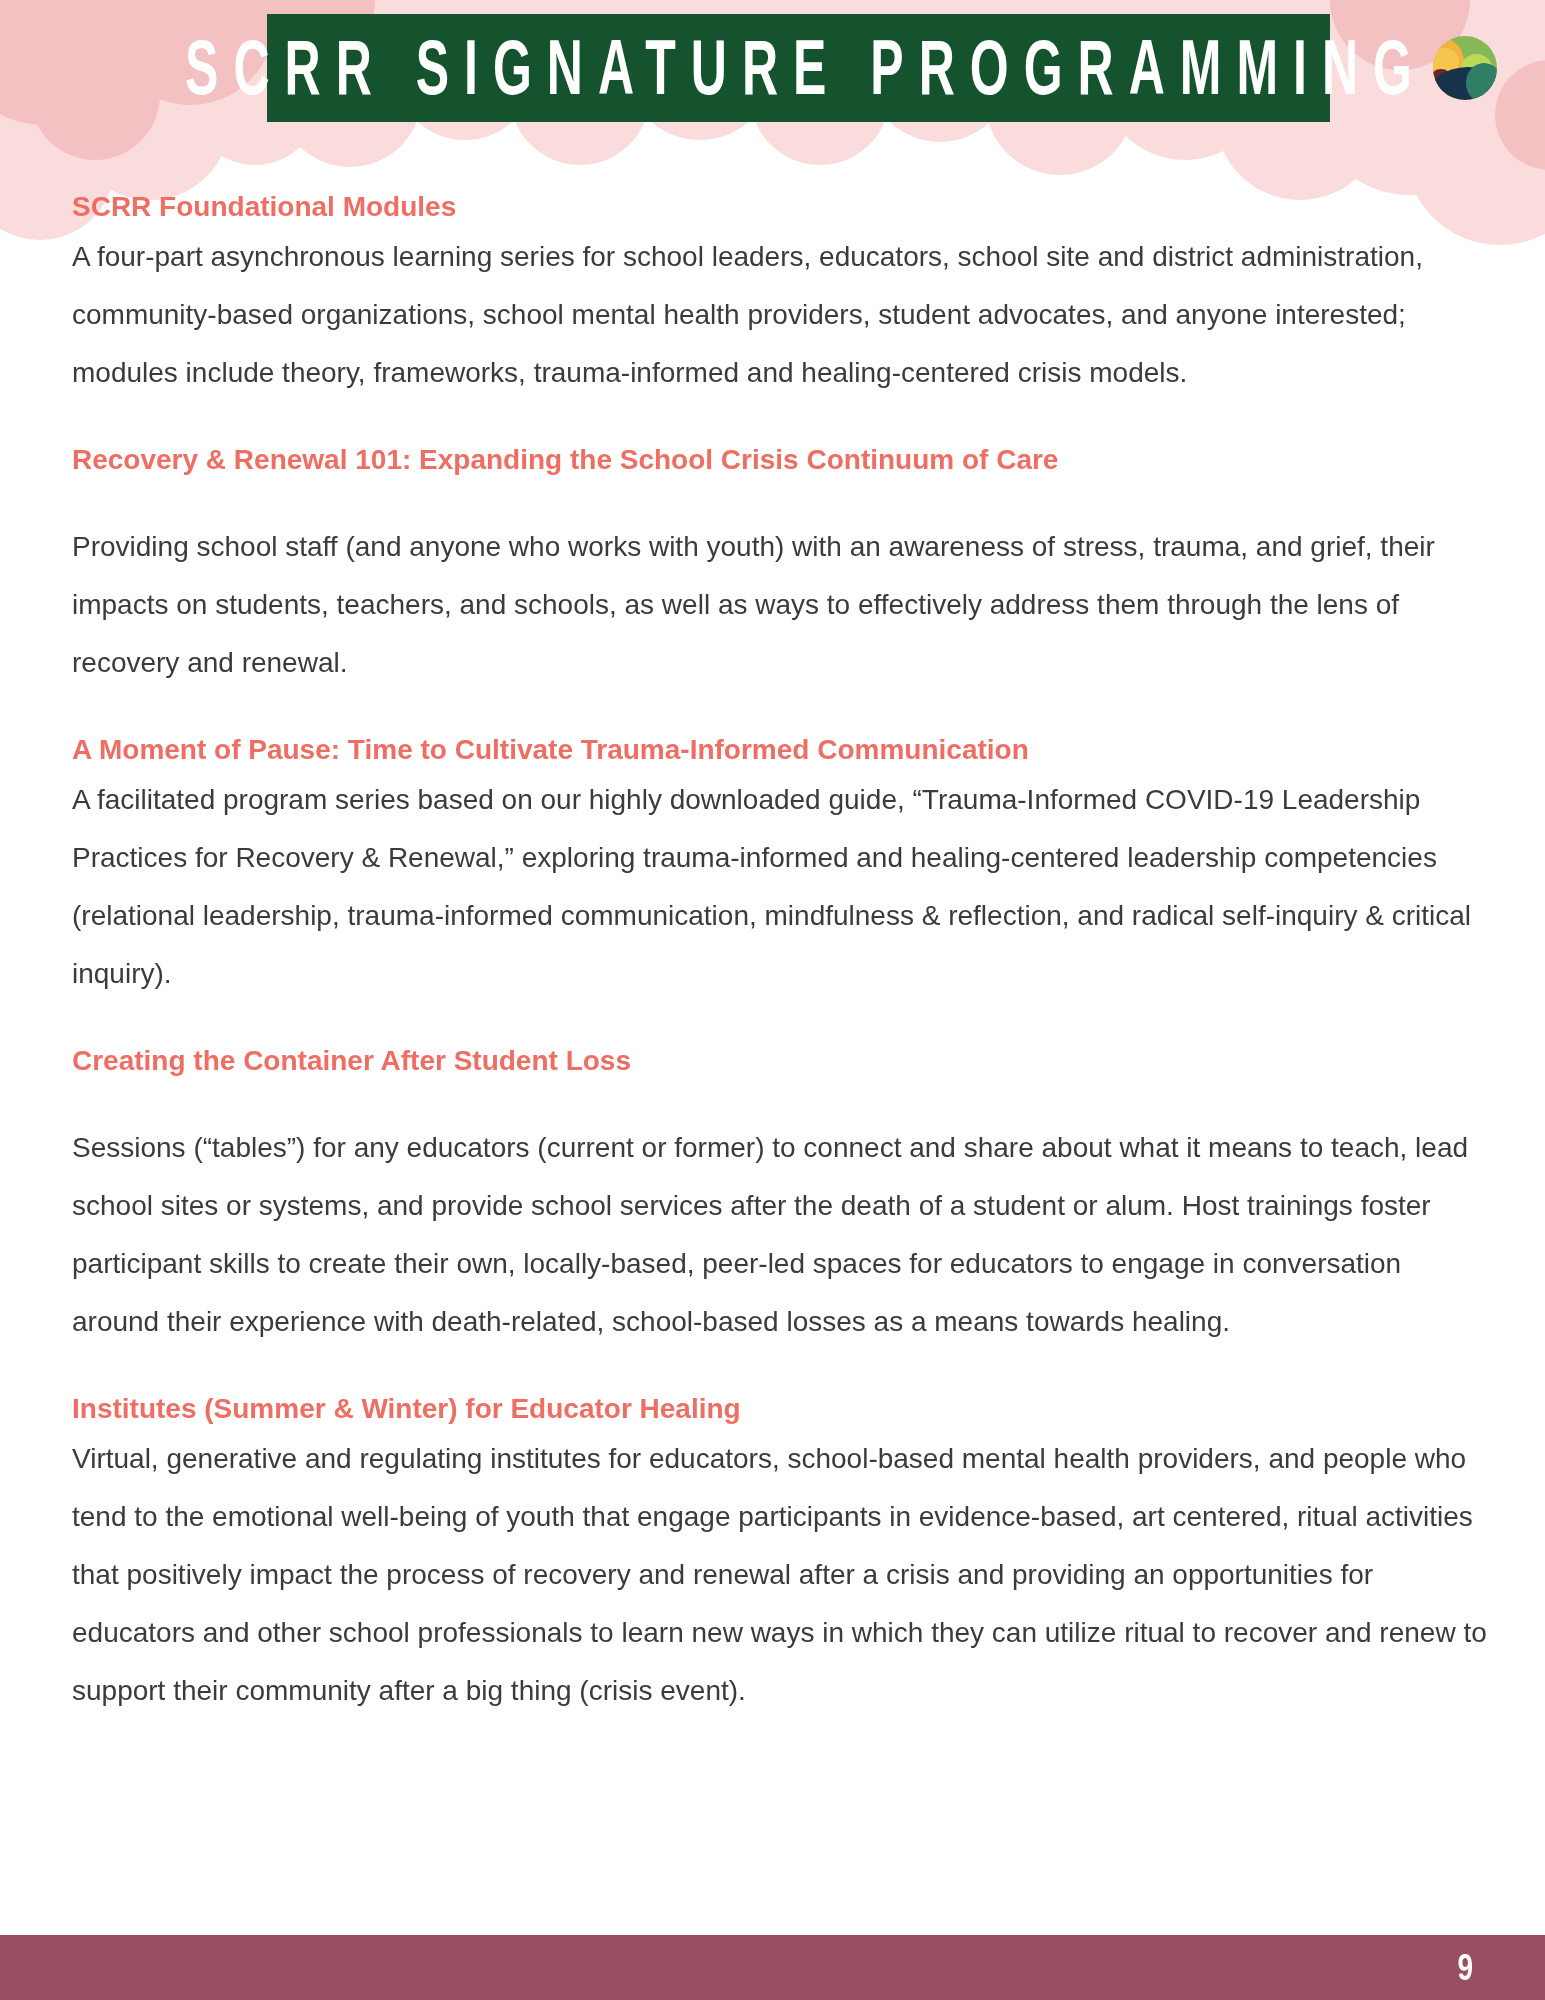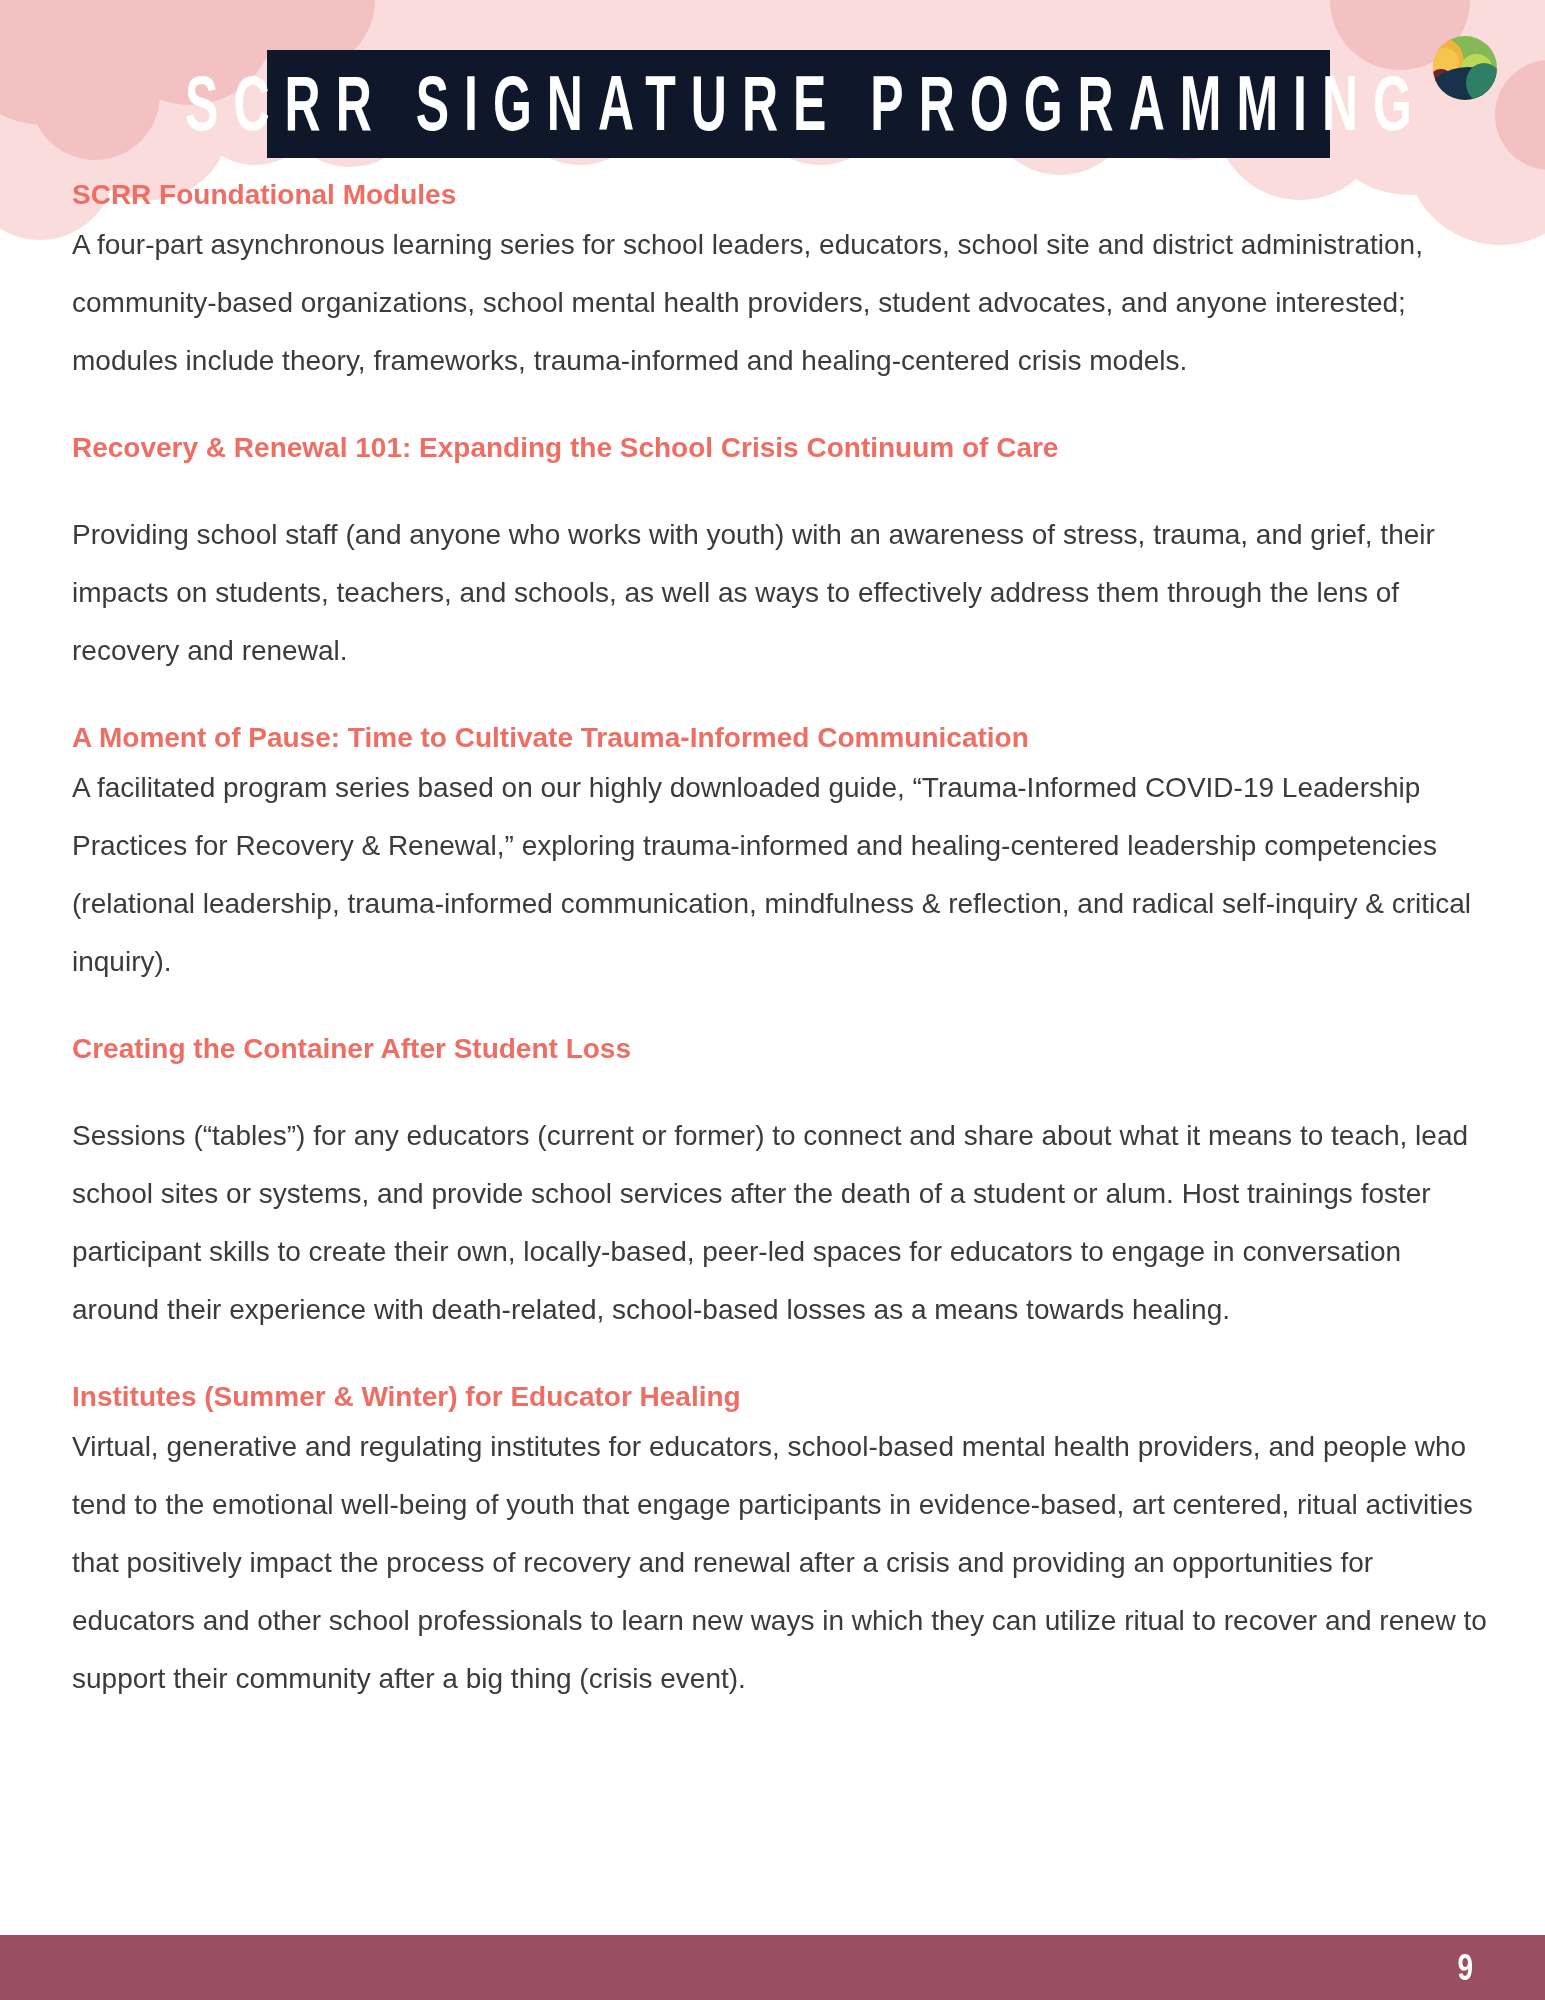--- a/index.html
+++ b/index.html
@@ -10,41 +10,41 @@
   }
   
   .clouds{position:absolute;top:0;left:0;width:1545px;height:300px;overflow:hidden;pointer-events:none;}
   .cloud-base{position:absolute;top:0;left:0;width:100%;height:96px;background:#fadcdd;}
   .c{position:absolute;border-radius:50%;}
   .c.light{background:#fadcdd;}
   .c.dark{background:#f3c1c1;}
   
   .banner{
     position:absolute;left:267px;top:14px;width:1063px;height:108px;
-    background:#0f172a;display:flex;align-items:center;justify-content:center;z-index:5;margin-top:36px;
+    background:#14532d;display:flex;align-items:center;justify-content:center;z-index:5;
   }
   .banner h1{
     margin:0;color:#ffffff;font-size:50px;font-weight:700;letter-spacing:15px;
     transform:scaleY(1.55);white-space:nowrap;text-indent:15px;
   }
   
   .logo{
     position:absolute;left:1433px;top:36px;width:64px;height:64px;border-radius:50%;
     overflow:hidden;background:#85b957;z-index:6;
   }
   .logo div{position:absolute;border-radius:50%;}
   .lg-orange{left:-26%;top:2%;width:75%;height:78%;background:#f2b23e;}
   .lg-yellow{left:-5%;top:18%;width:45%;height:45%;background:#f6c54d;}
   .lg-lightgreen{left:42%;top:28%;width:52%;height:52%;background:#b9d957;}
   .lg-darkred{left:-4%;top:52%;width:34%;height:34%;background:#6f2330;}
   .lg-navy{left:-12%;top:48%;width:135%;height:105%;background:#17324a;}
   .lg-teal{left:52%;top:42%;width:56%;height:62%;background:#2f7f66;}
   
   .content{position:relative;padding:174px 58px 0 72px;z-index:3;}
-  .section{margin:0 0 37px 0;}
+  .section{margin:12px 0 37px 0;}
   .section h2{
     margin:0;font-size:28px;line-height:42px;font-weight:700;color:#ee6e64;
   }
   .section p{
     margin:0;font-size:28px;line-height:58px;color:#3b3b3b;
   }
   
   .footer{
     position:absolute;left:0;bottom:0;width:1545px;height:65px;background:#9a4e61;
     display:flex;align-items:center;justify-content:flex-end;z-index:5;

